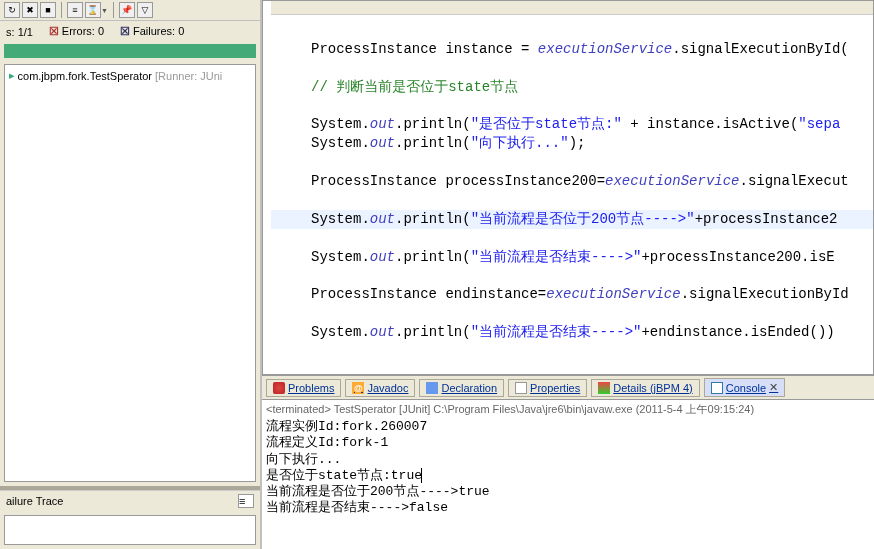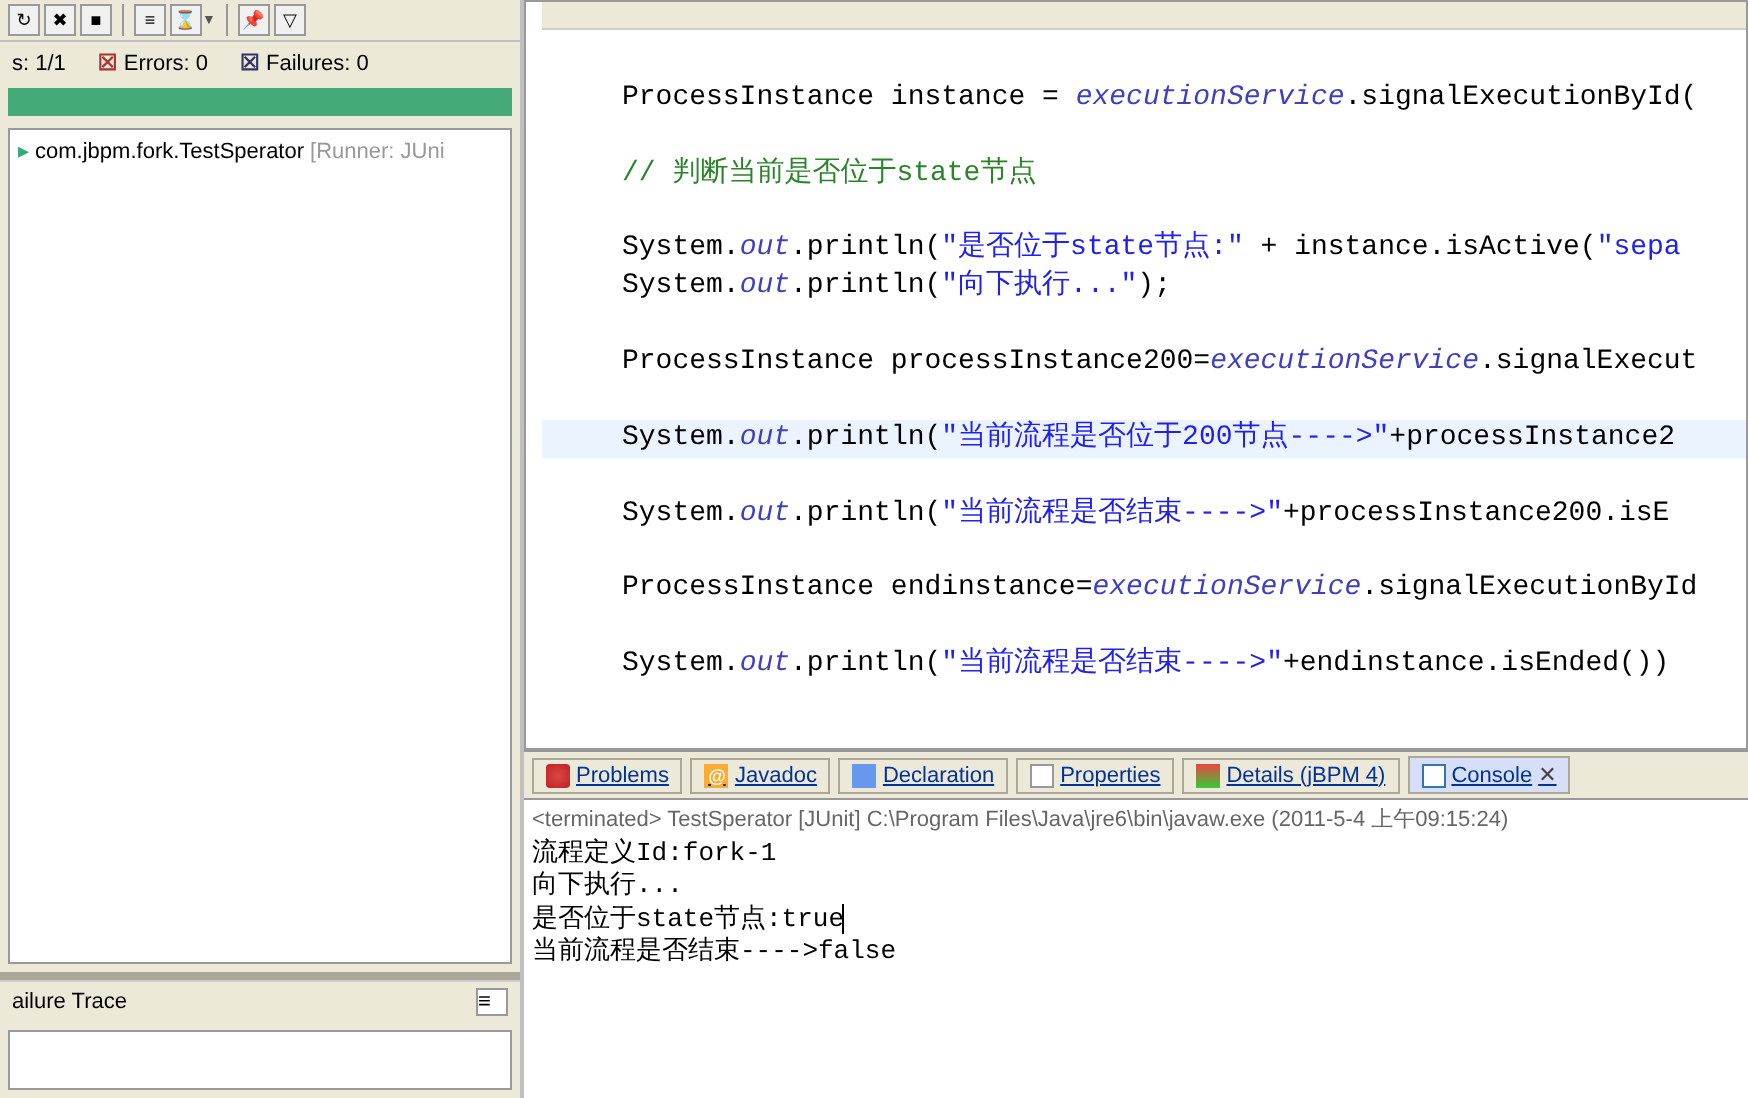--- a/index.html
+++ b/index.html
@@ -254,20 +254,22 @@
       <div class="tab active">
         <span class="tab-icon" style="background:#fff;border:1px solid #37a"></span>
         <span>Console</span>
         <span class="tab-close">✕</span>
       </div>
     </div>
 
     <div class="console-area">
       <div class="term-head">&lt;terminated&gt; TestSperator [JUnit] C:\Program Files\Java\jre6\bin\javaw.exe (2011-5-4 上午09:15:24)</div>
       <div class="console-text">
+        <div>流程实例Id:fork.260007</div>
         <div>流程定义Id:fork-1</div>
         <div>向下执行...</div>
         <div><span>是否位于state节点:true</span><span class="cursor-pipe"></span></div>
+        <div>当前流程是否位于200节点----&gt;true</div>
         <div>当前流程是否结束----&gt;false</div>
       </div>
     </div>
   </div>
 </div>
 
 </body></html>

